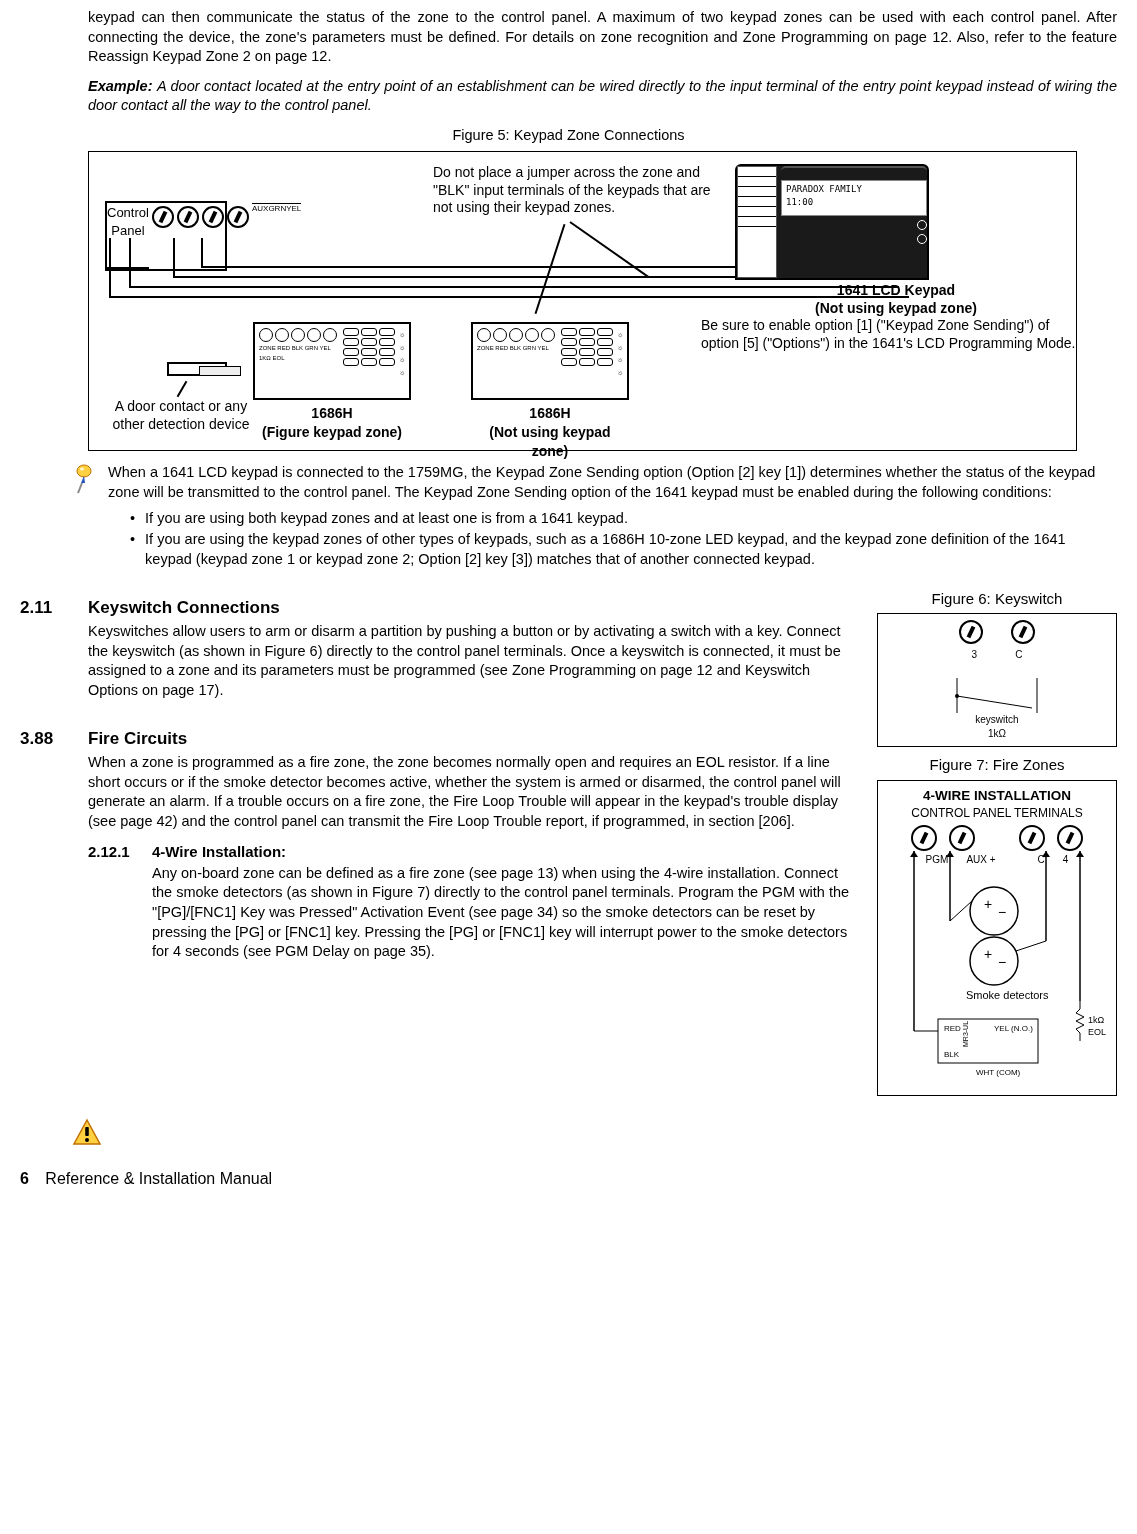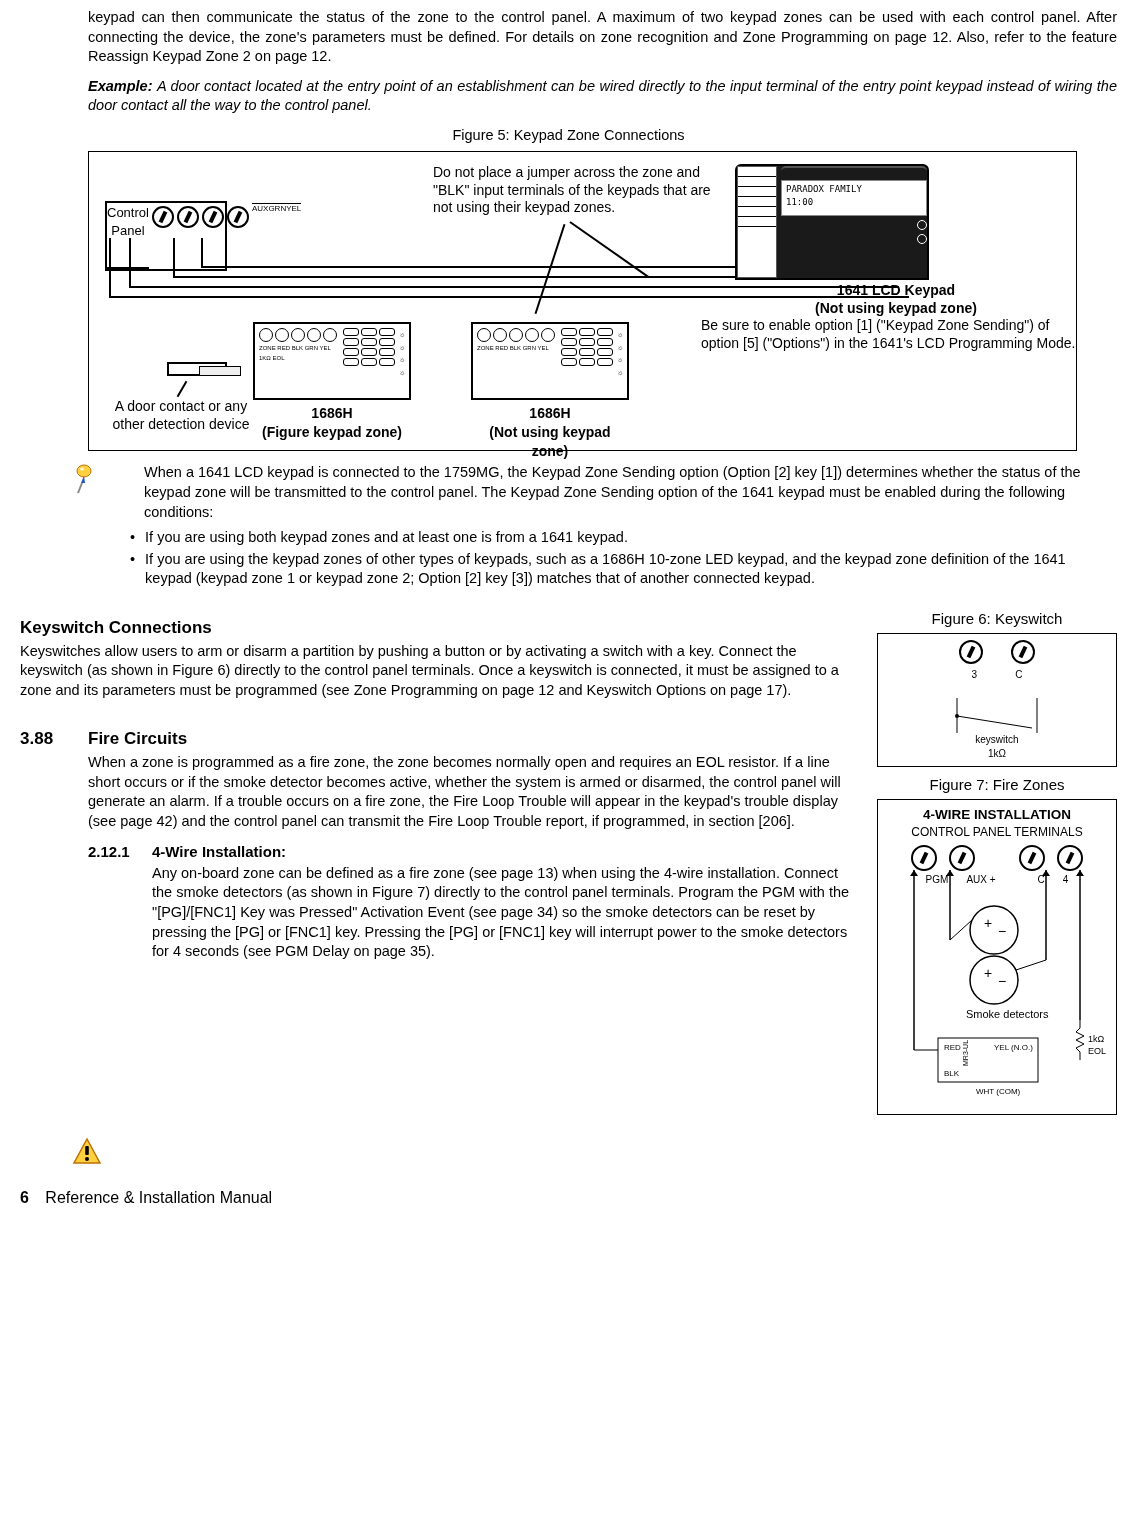--- a/index.html
+++ b/index.html
@@ -56,21 +56,21 @@
     .lcd-dot { width: 10px; height: 10px; border: 1px solid #fff; border-radius: 50%; }
     .annot { position: absolute; font-size: 14px; line-height: 1.25; }
     .fig5-lbl { position: absolute; font-size: 14px; text-align: center; }
     .fig5-lbl .b { font-weight: bold; }
     .door-contact { position: absolute; left: 78px; top: 210px; width: 60px; height: 14px; border: 2px solid #000; }
     .door-contact2 { position: absolute; left: 110px; top: 214px; width: 42px; height: 10px; border: 1.5px solid #000; background: #eee; }
     .arrow-line { position: absolute; background: #000; }
     
     .note-row { display: flex; gap: 8px; margin: 10px 10px 6px 52px; }
     .note-icon { flex: 0 0 28px; }
-    .note-text { flex: 1; padding-right: 10px; margin-left: 36px; }
+    .note-text { flex: 1; padding-right: 10px; }
     .bullets { margin: 4px 0 16px 110px; }
     .bullets .bul { display: flex; gap: 10px; margin: 2px 0; padding-right: 20px; }
 
     .sec-row { display: flex; margin-top: 12px; }
     .sec-num { width: 68px; font-size: 17px; font-weight: bold; }
     .sec-content { flex: 1; }
     .sec-title { font-size: 17px; font-weight: bold; margin-bottom: 2px; }
     .sec-para { padding-right: 8px; }
     .sub-row { display: flex; margin-top: 10px; margin-left: 68px; }
     .sub-num { width: 64px; font-weight: bold; font-size: 15px; }
@@ -282,20 +282,21 @@
     </div>
   <div class="bul">
       <span>•</span>
       <span>If you are using the keypad zones of other types of keypads, such as a 1686H 10-zone LED keypad, and the keypad zone definition of the 1641 keypad (keypad zone 1 or keypad zone 2; Option [2] key [3]) matches that of another connected keypad.</span>
     </div>
 </div>
 
 <div class="two-col">
   <div class="left-flow">
     <div class="sec-row">
+      <div class="sec-num">2.11</div>
       <div class="sec-content">
         <div class="sec-title">Keyswitch Connections</div>
         <div class="sec-para">Keyswitches allow users to arm or disarm a partition by pushing a button or by activating a switch with a key. Connect the keyswitch (as shown in Figure 6) directly to the control panel terminals. Once a keyswitch is connected, it must be assigned to a zone and its parameters must be programmed (see Zone Programming on page 12 and Keyswitch Options on page 17).</div>
       </div>
     </div>
 
     <div class="sec-row" style="margin-top:28px;">
       <div class="sec-num">3.88</div>
       <div class="sec-content">
         <div class="sec-title">Fire Circuits</div>

